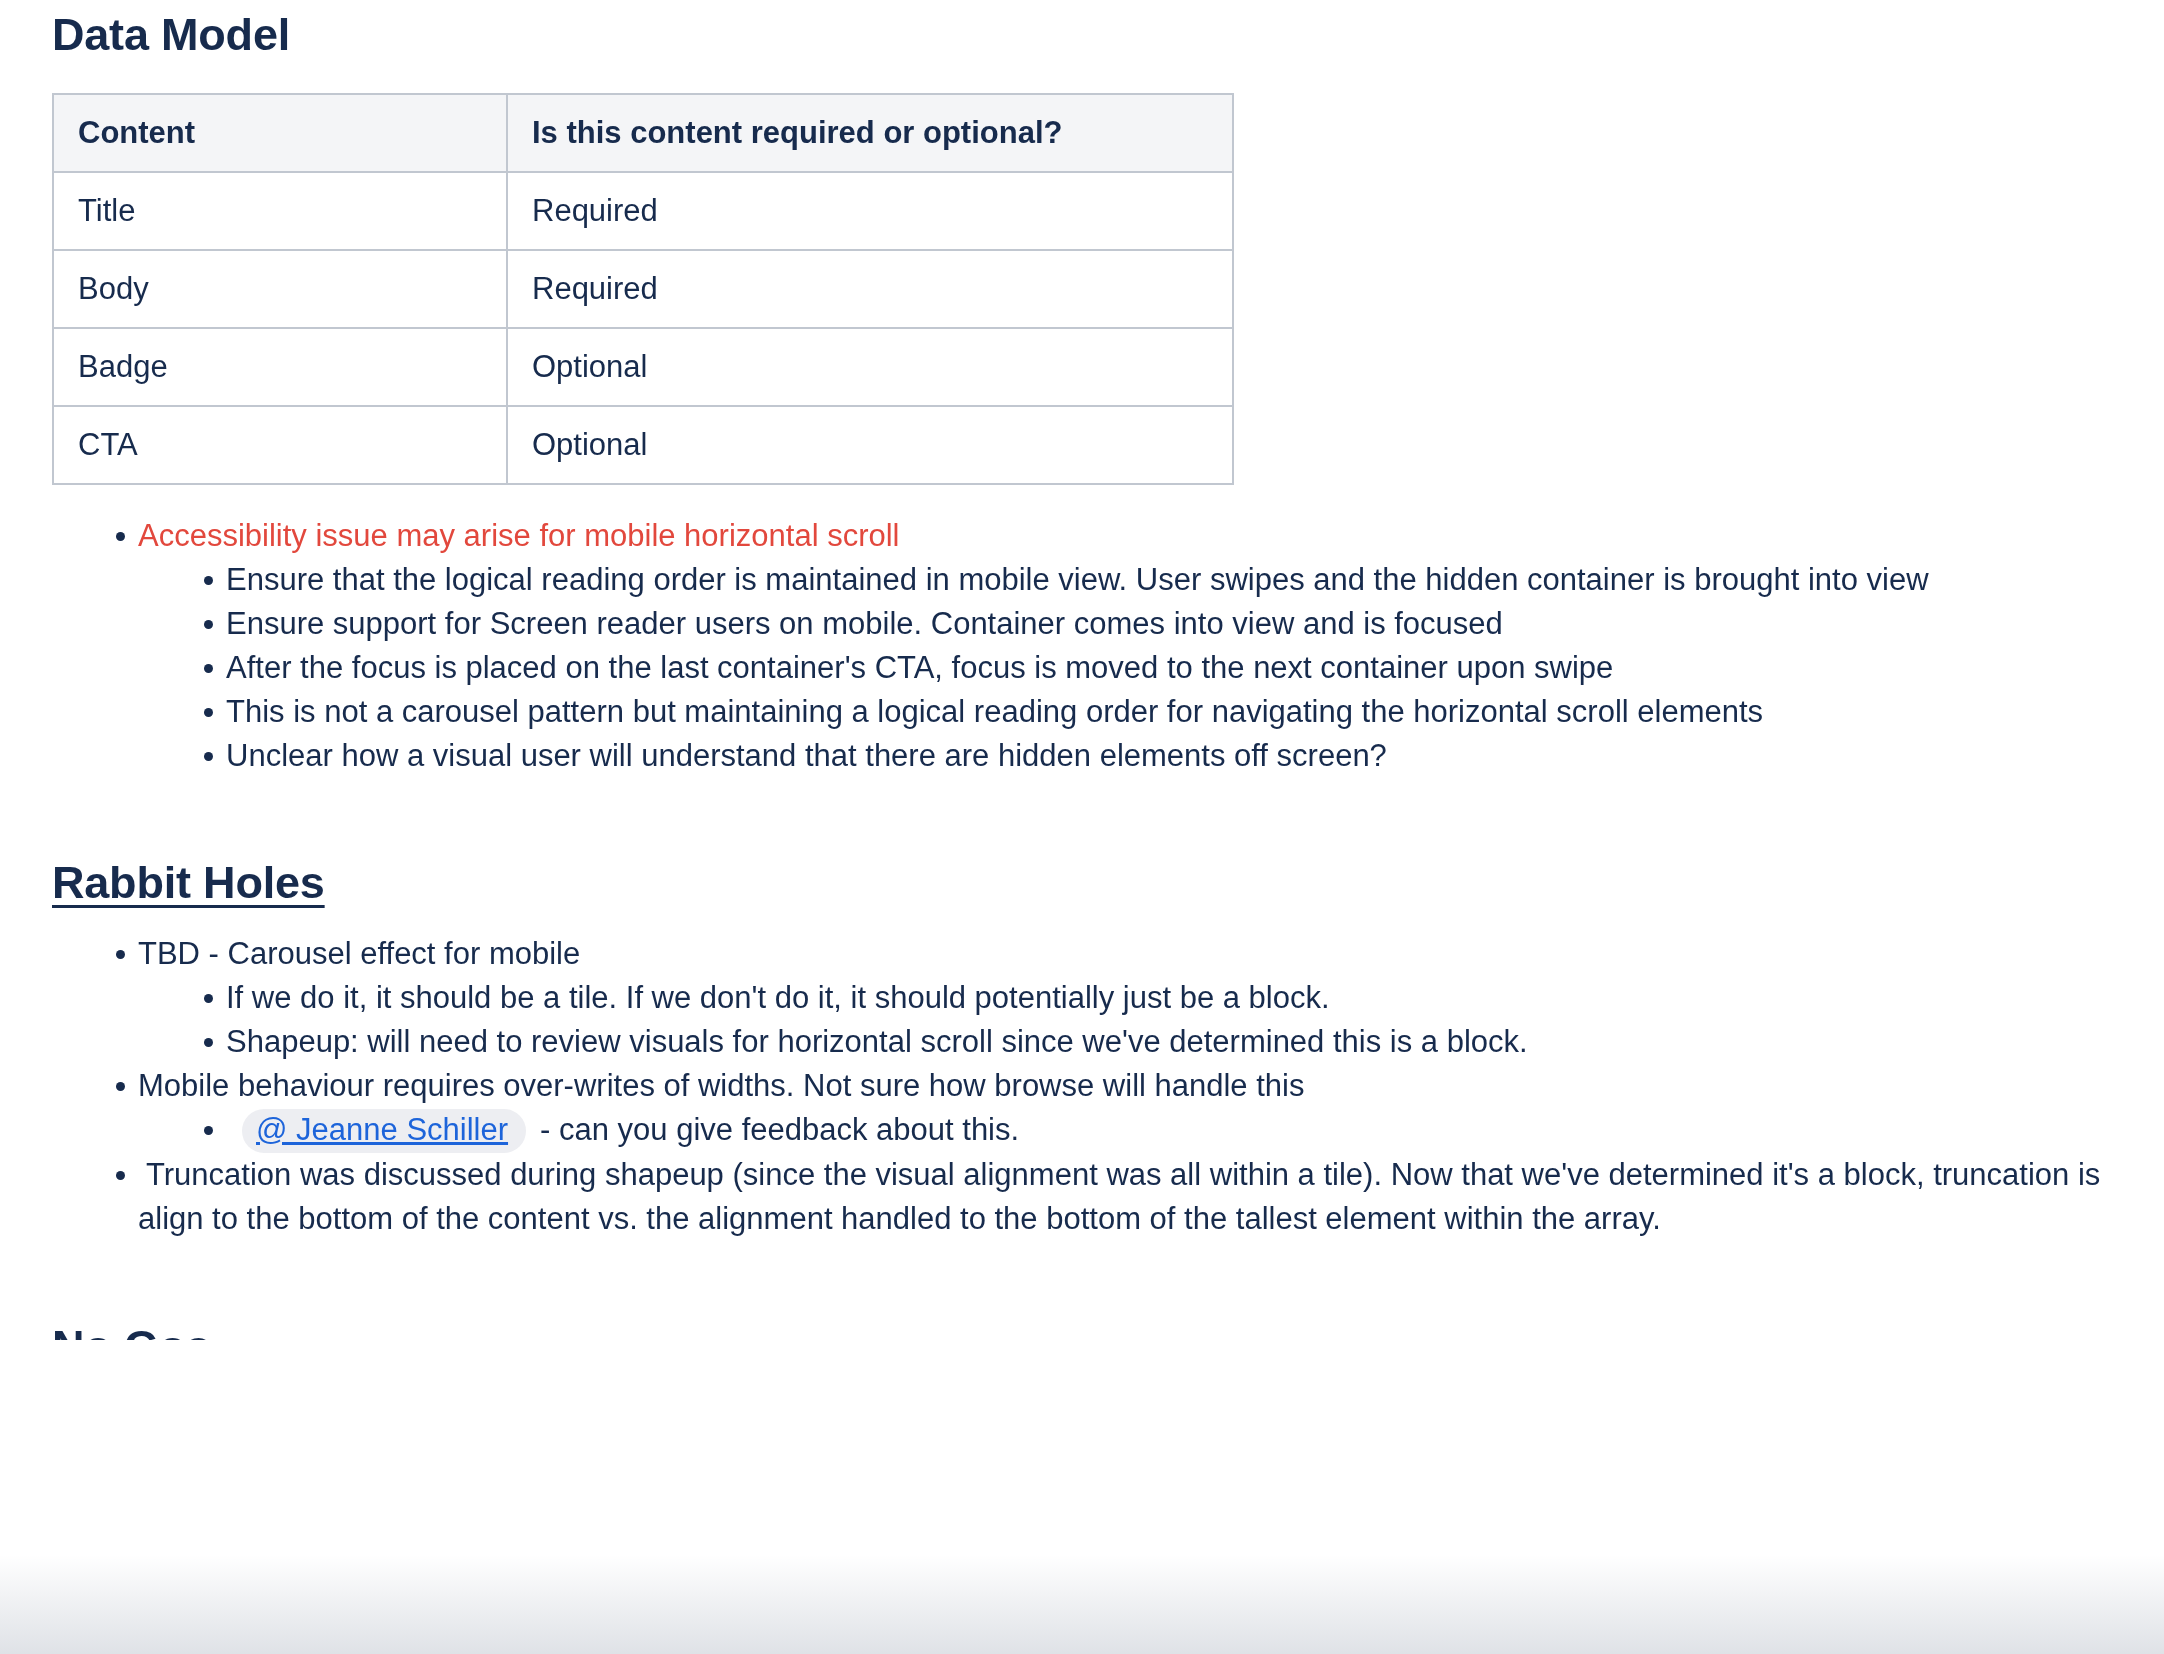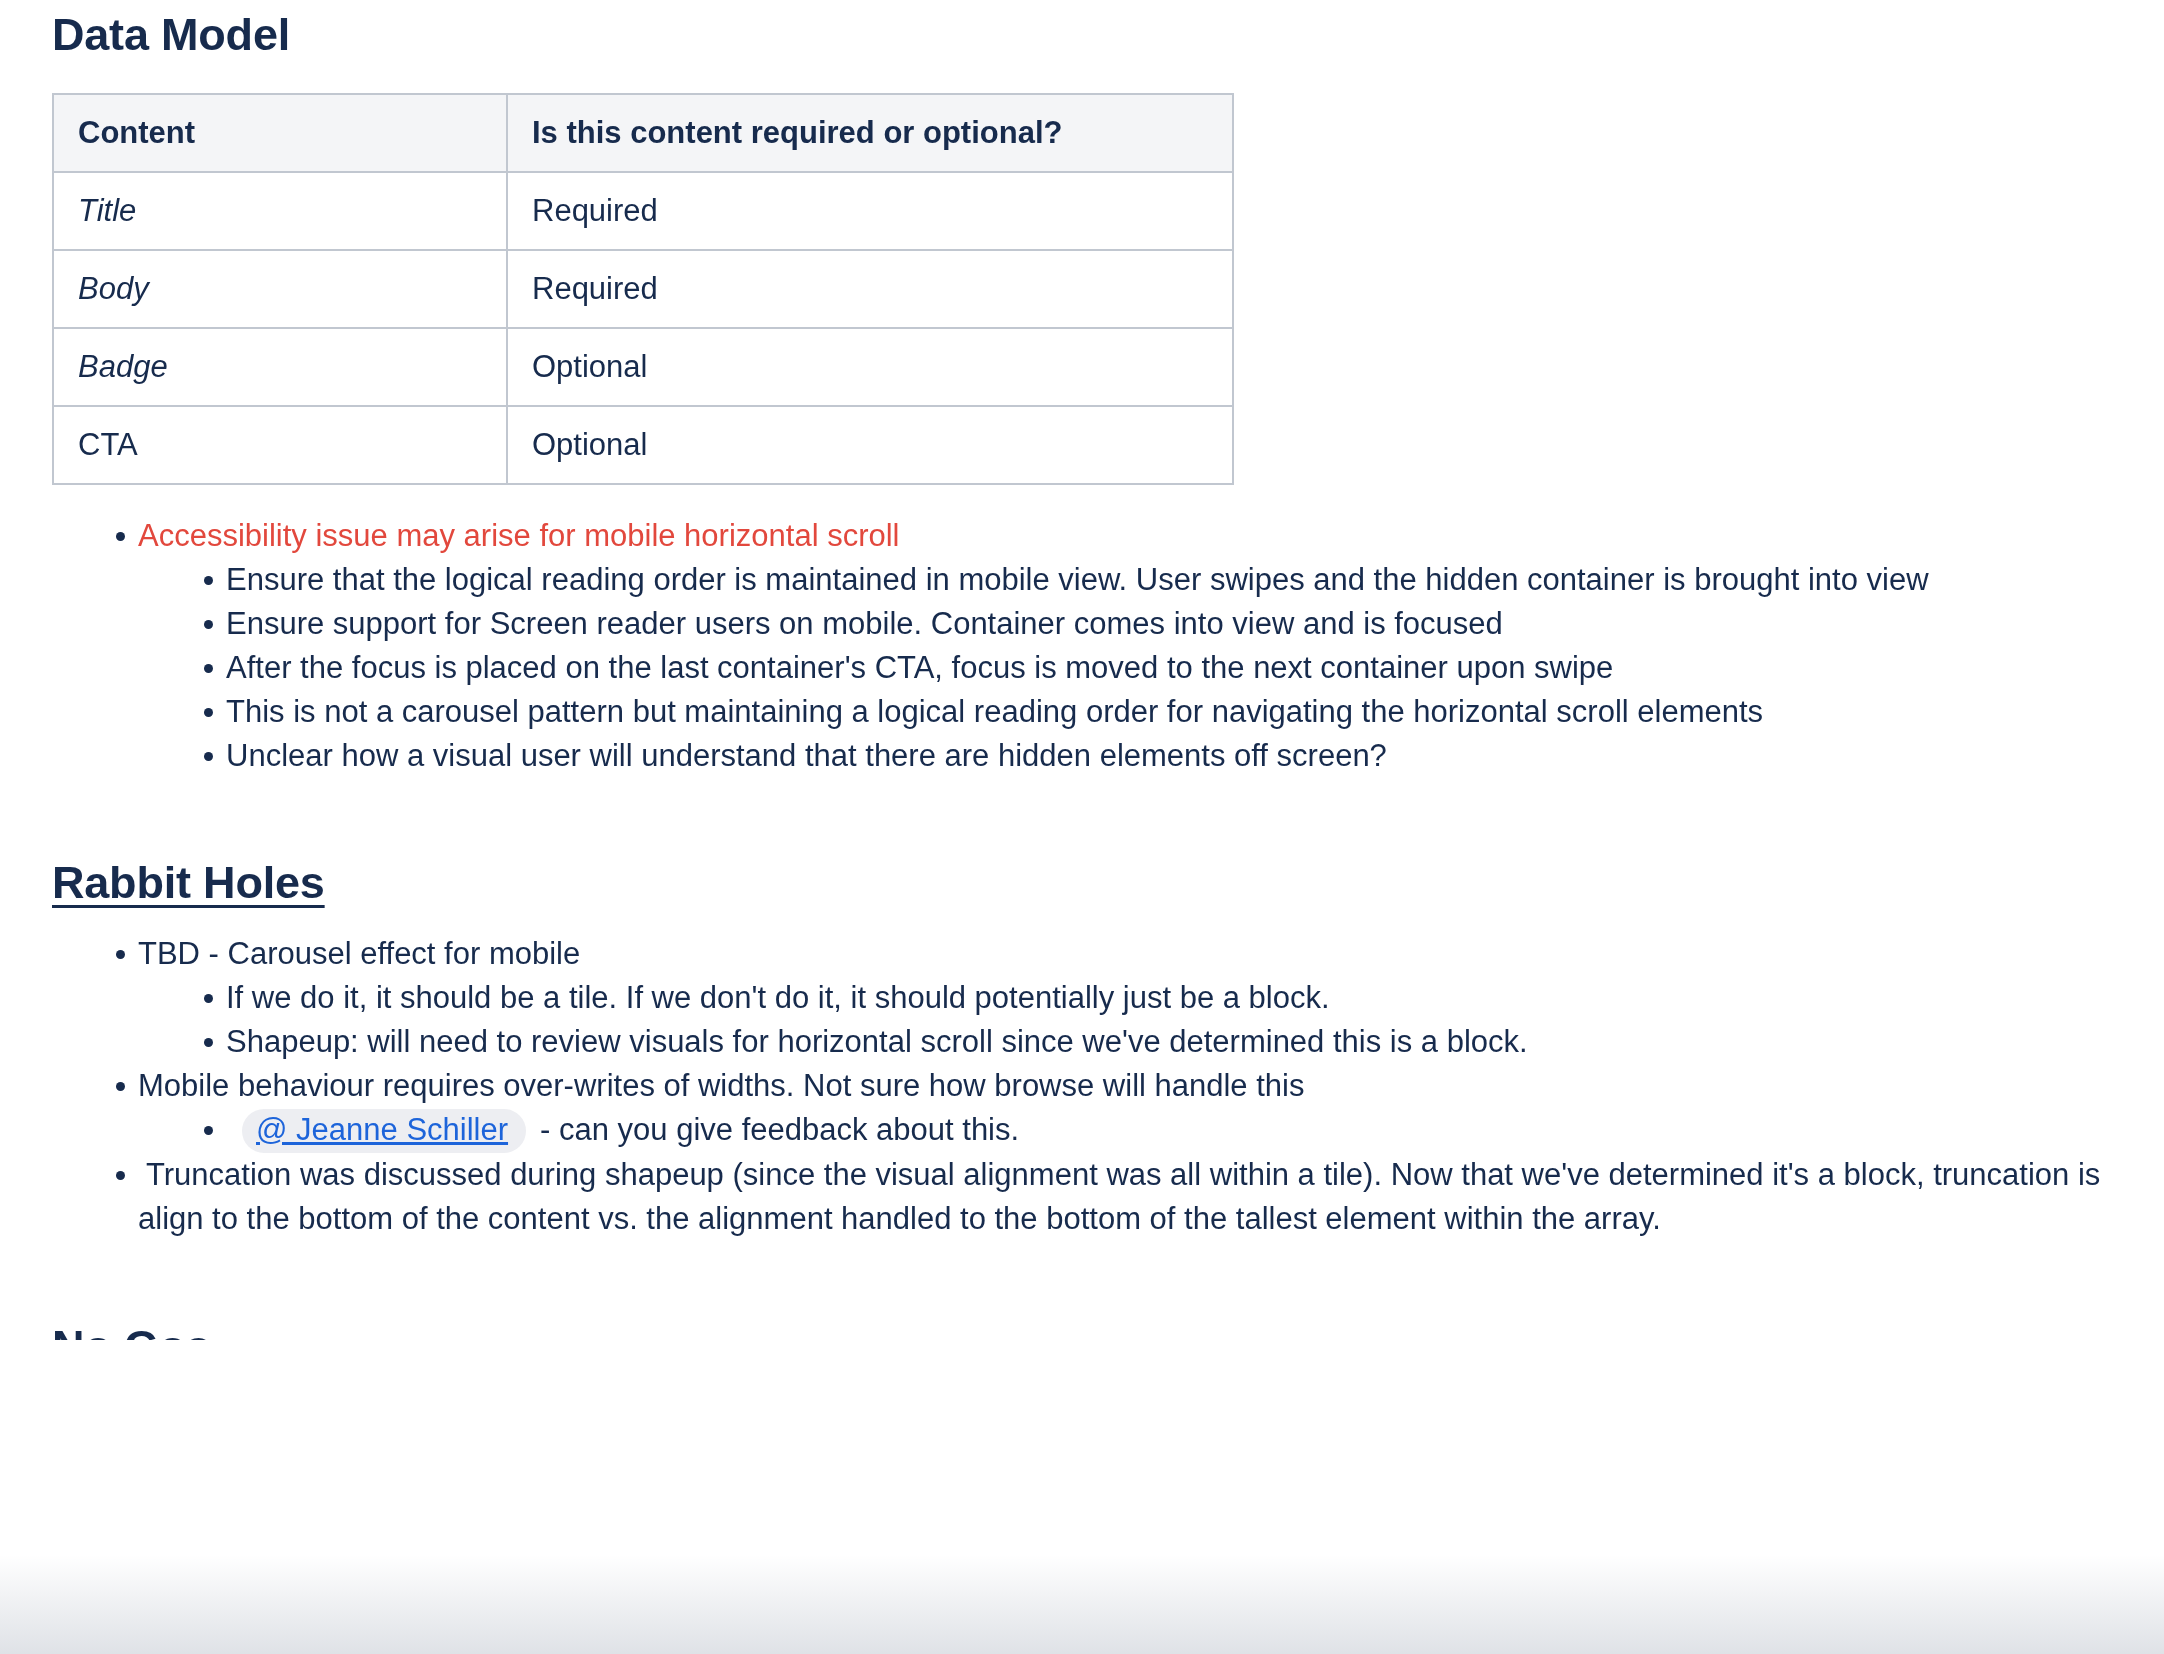--- a/index.html
+++ b/index.html
@@ -44,21 +44,21 @@
     text-align:left;
     vertical-align:middle;
     color:#172B4D;
   }
   table.content-table th {
     background:#F4F5F7;
     font-weight:700;
   }
   table.content-table col.c1 { width:454px; }
   table.content-table col.c2 { width:726px; }
-  td.italic { font-style:italic; }
+  td.italic { }
   
   .h-accessibility { margin-top:73px; }
   .h-rabbit { margin-top:78px; }
   .h-nogos { margin-top:79px; }
   
   .blist { margin-top:29px; }
   .blist-rabbit { margin-top:22px; }
   .blist-nogos { margin-top:14px; }
   .li {
     position:relative;

